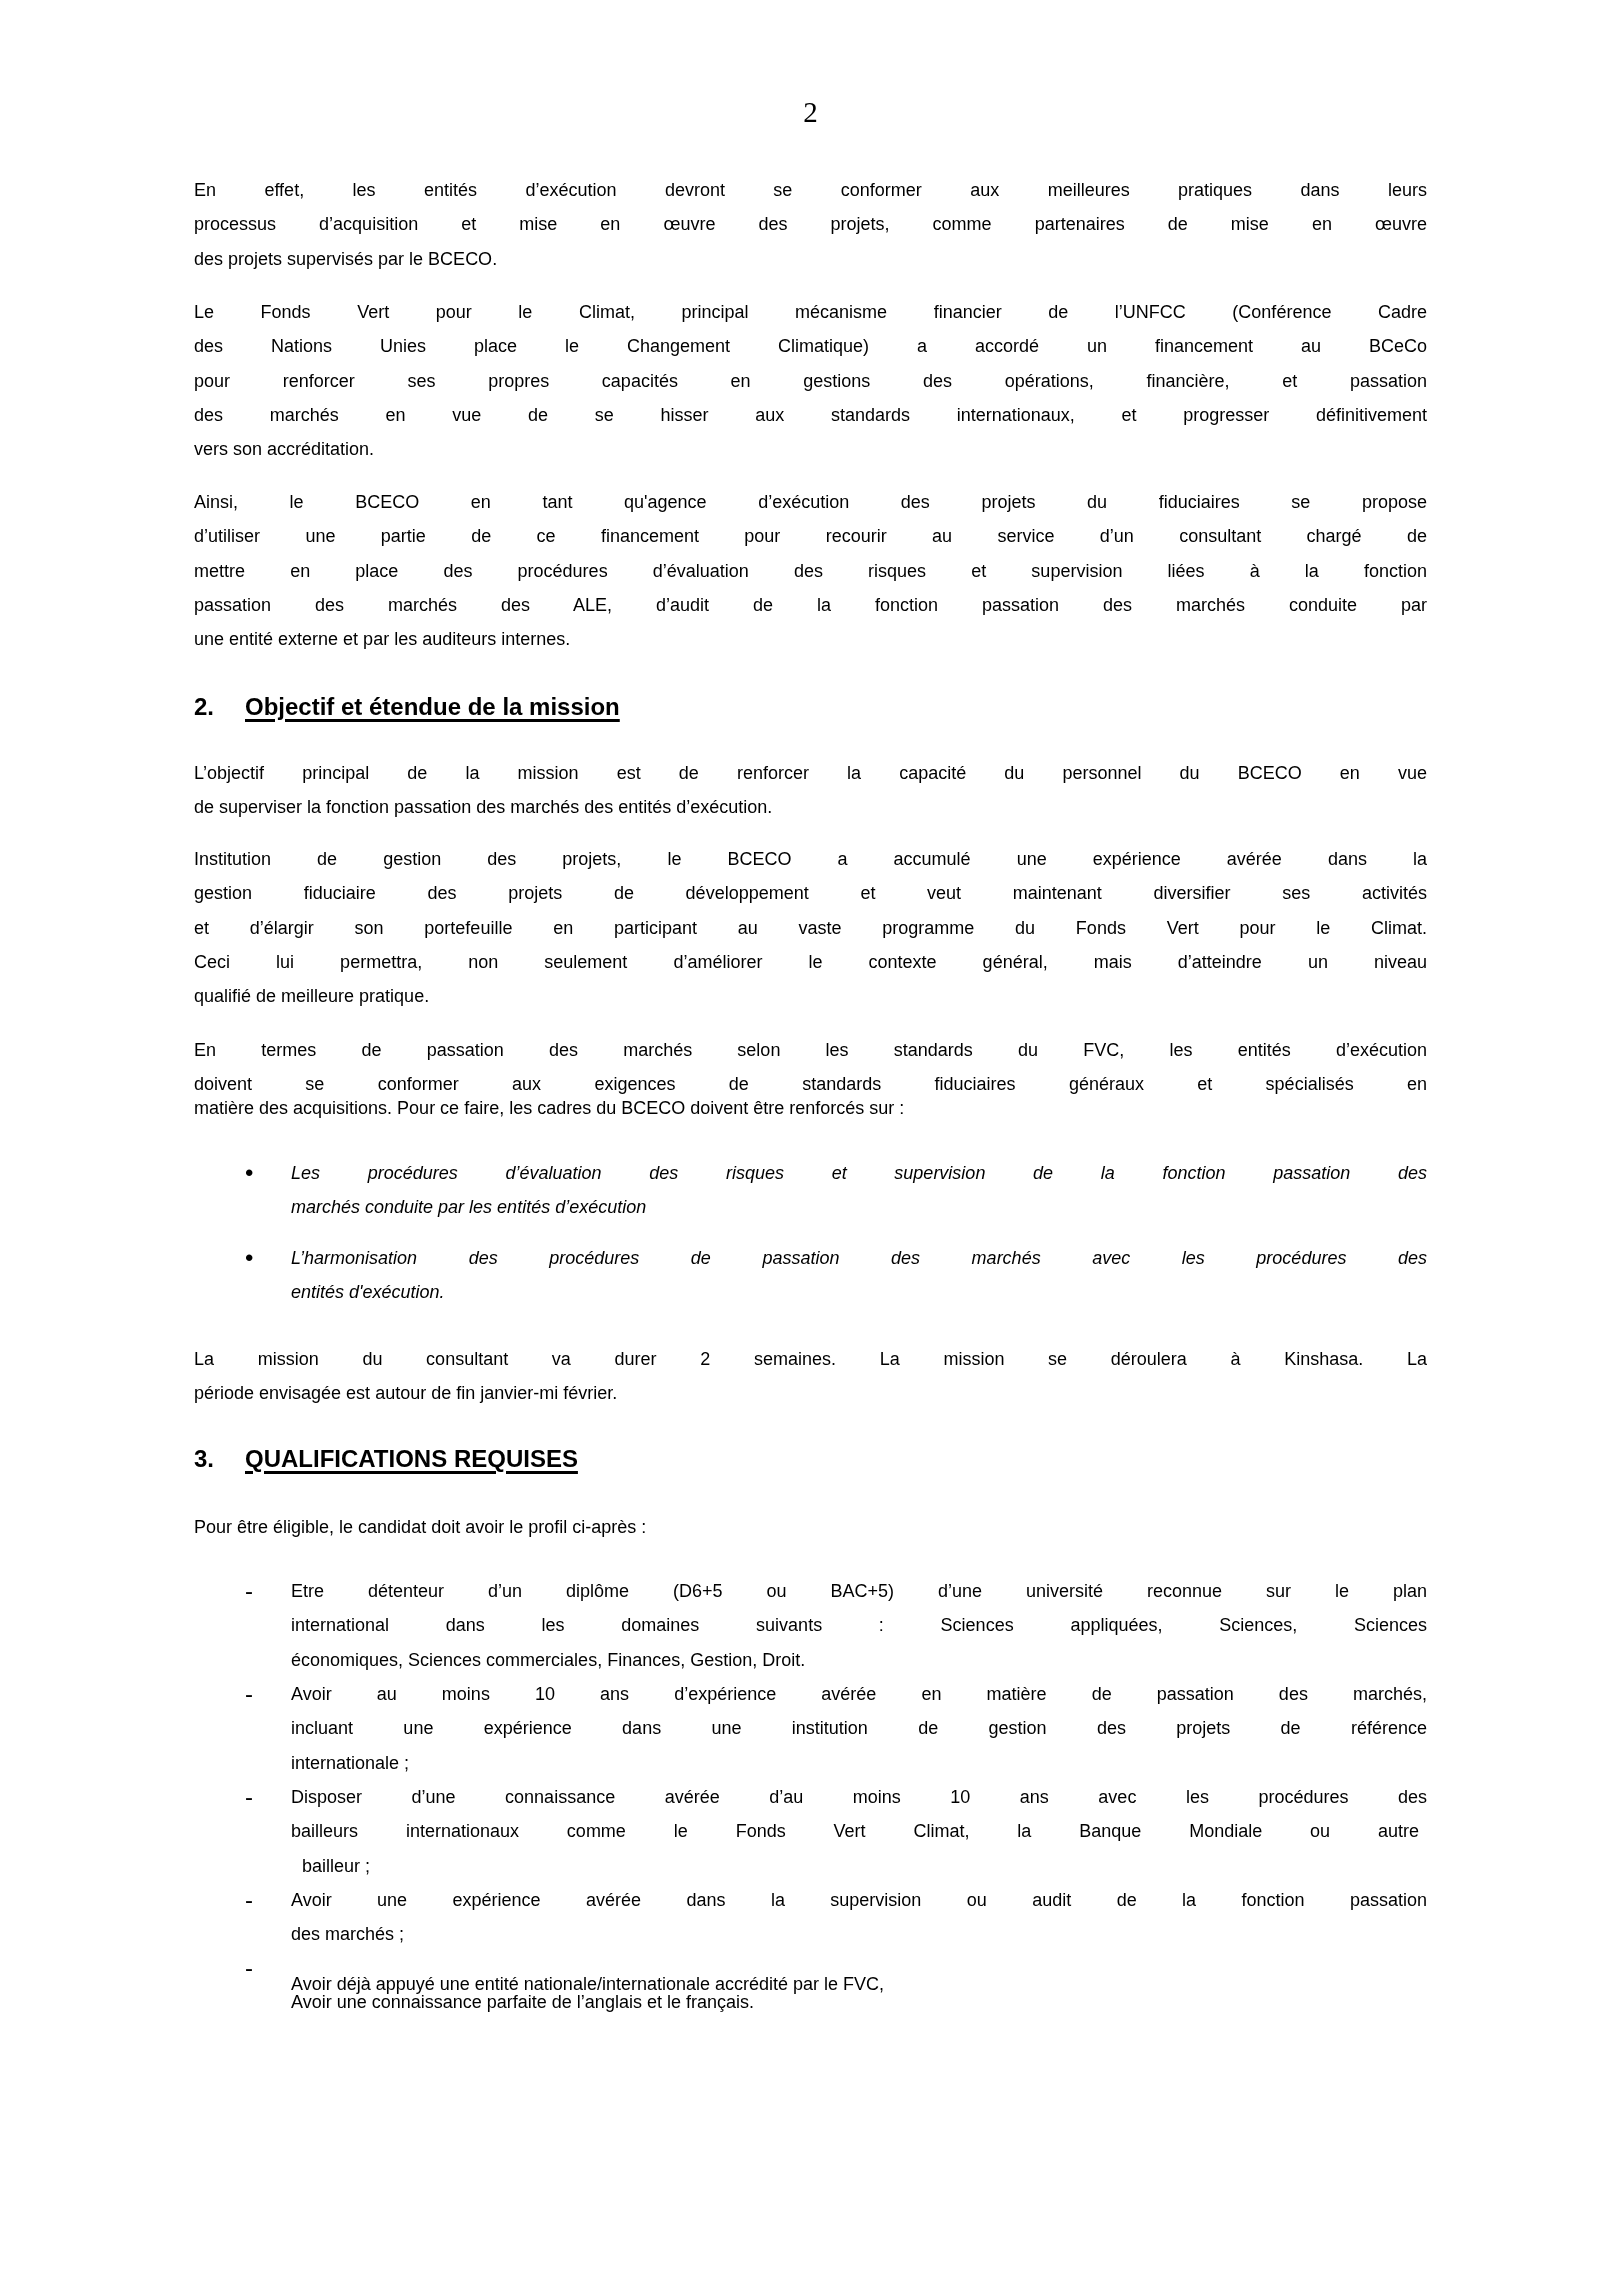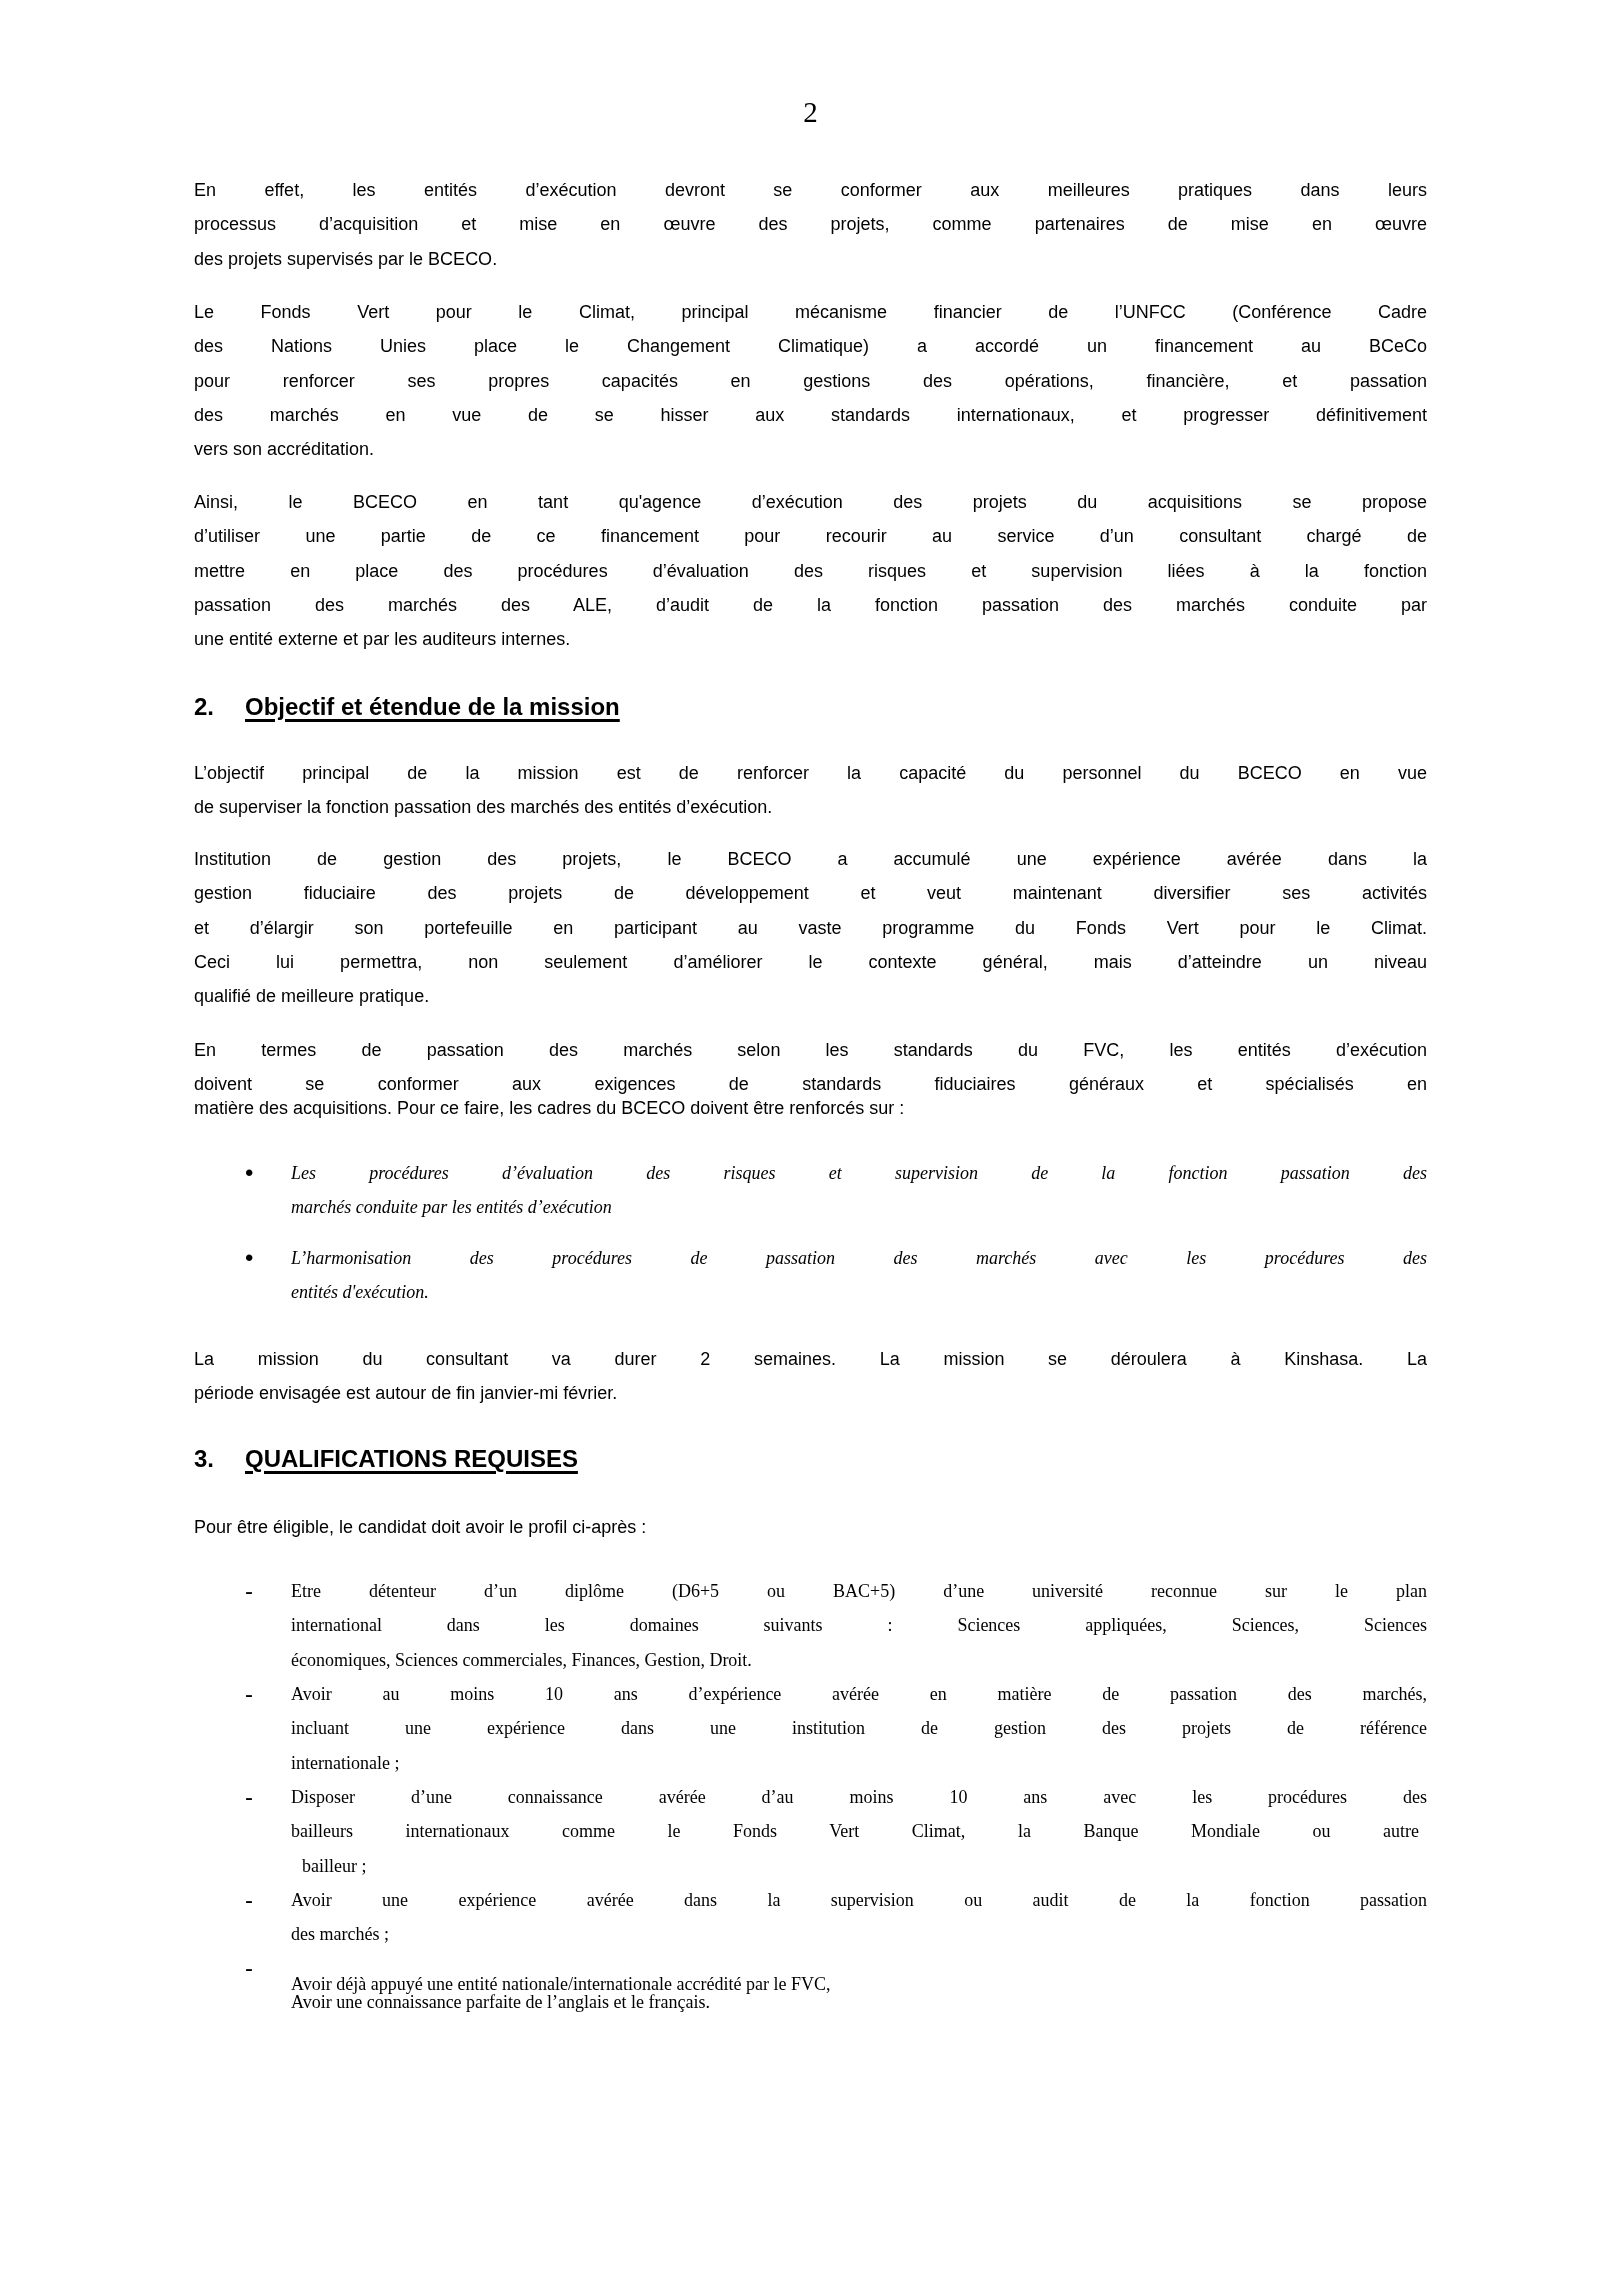--- a/index.html
+++ b/index.html
@@ -39,21 +39,21 @@
       line-height: 34px;
       white-space: nowrap;
       text-align: justify;
       text-align-last: justify;
     }
     .line.last {
       text-align: left;
       text-align-last: left;
     }
     .italic { font-style: italic; }
-    .indent { left: 97px; font-family: Liberation Serif, serif; }
+    .indent { left: 97px; }
     .heading {
       position: absolute;
       left: 194px;
       font-size: 24px;
       line-height: 34px;
       font-weight: bold;
       white-space: nowrap;
     }
     .heading .num {
       position: absolute;
@@ -86,21 +86,21 @@
 
 <div class="block" style="top:295px;">
   <div class="line" style="top: 0px; white-space: normal; overflow: hidden;">Le Fonds Vert pour le Climat, principal mécanisme financier de l’UNFCC (Conférence Cadre</div>
   <div class="line" style="top: 34px; white-space: normal; overflow: hidden;">des Nations Unies place le Changement Climatique) a accordé un financement au BCeCo</div>
   <div class="line" style="top: 69px; white-space: normal; overflow: hidden;">pour renforcer ses propres capacités en gestions des opérations, financière, et passation</div>
   <div class="line" style="top: 103px; white-space: normal; overflow: hidden;">des marchés en vue de se hisser aux standards internationaux, et progresser définitivement</div>
   <div class="line last" style="top: 137px; white-space: normal; overflow: hidden;">vers son accréditation.</div>
 </div>
 
 <div class="block" style="top:485px;">
-  <div class="line" style="top: 0px; white-space: normal; overflow: hidden;">Ainsi, le BCECO en tant qu'agence d’exécution des projets du acquisitions se propose</div>
+  <div class="line" style="top: 0px; white-space: normal; overflow: hidden;">Ainsi, le BCECO en tant qu'agence d’exécution des projets du fiduciaires se propose</div>
   <div class="line" style="top: 34px; white-space: normal; overflow: hidden;">d’utiliser une partie de ce financement pour recourir au service d’un consultant chargé de</div>
   <div class="line" style="top: 69px; white-space: normal; overflow: hidden;">mettre en place des procédures d’évaluation des risques et supervision liées à la fonction</div>
   <div class="line" style="top: 103px; white-space: normal; overflow: hidden;">passation des marchés des ALE, d’audit de la fonction passation des marchés conduite par</div>
   <div class="line last" style="top: 137px; white-space: normal; overflow: hidden;">une entité externe et par les auditeurs internes.</div>
 </div>
 
 <div class="heading" style="top:690px;">
   <span class="num">2.</span>
   <span class="title">Objectif et étendue de la mission</span>
 </div>

